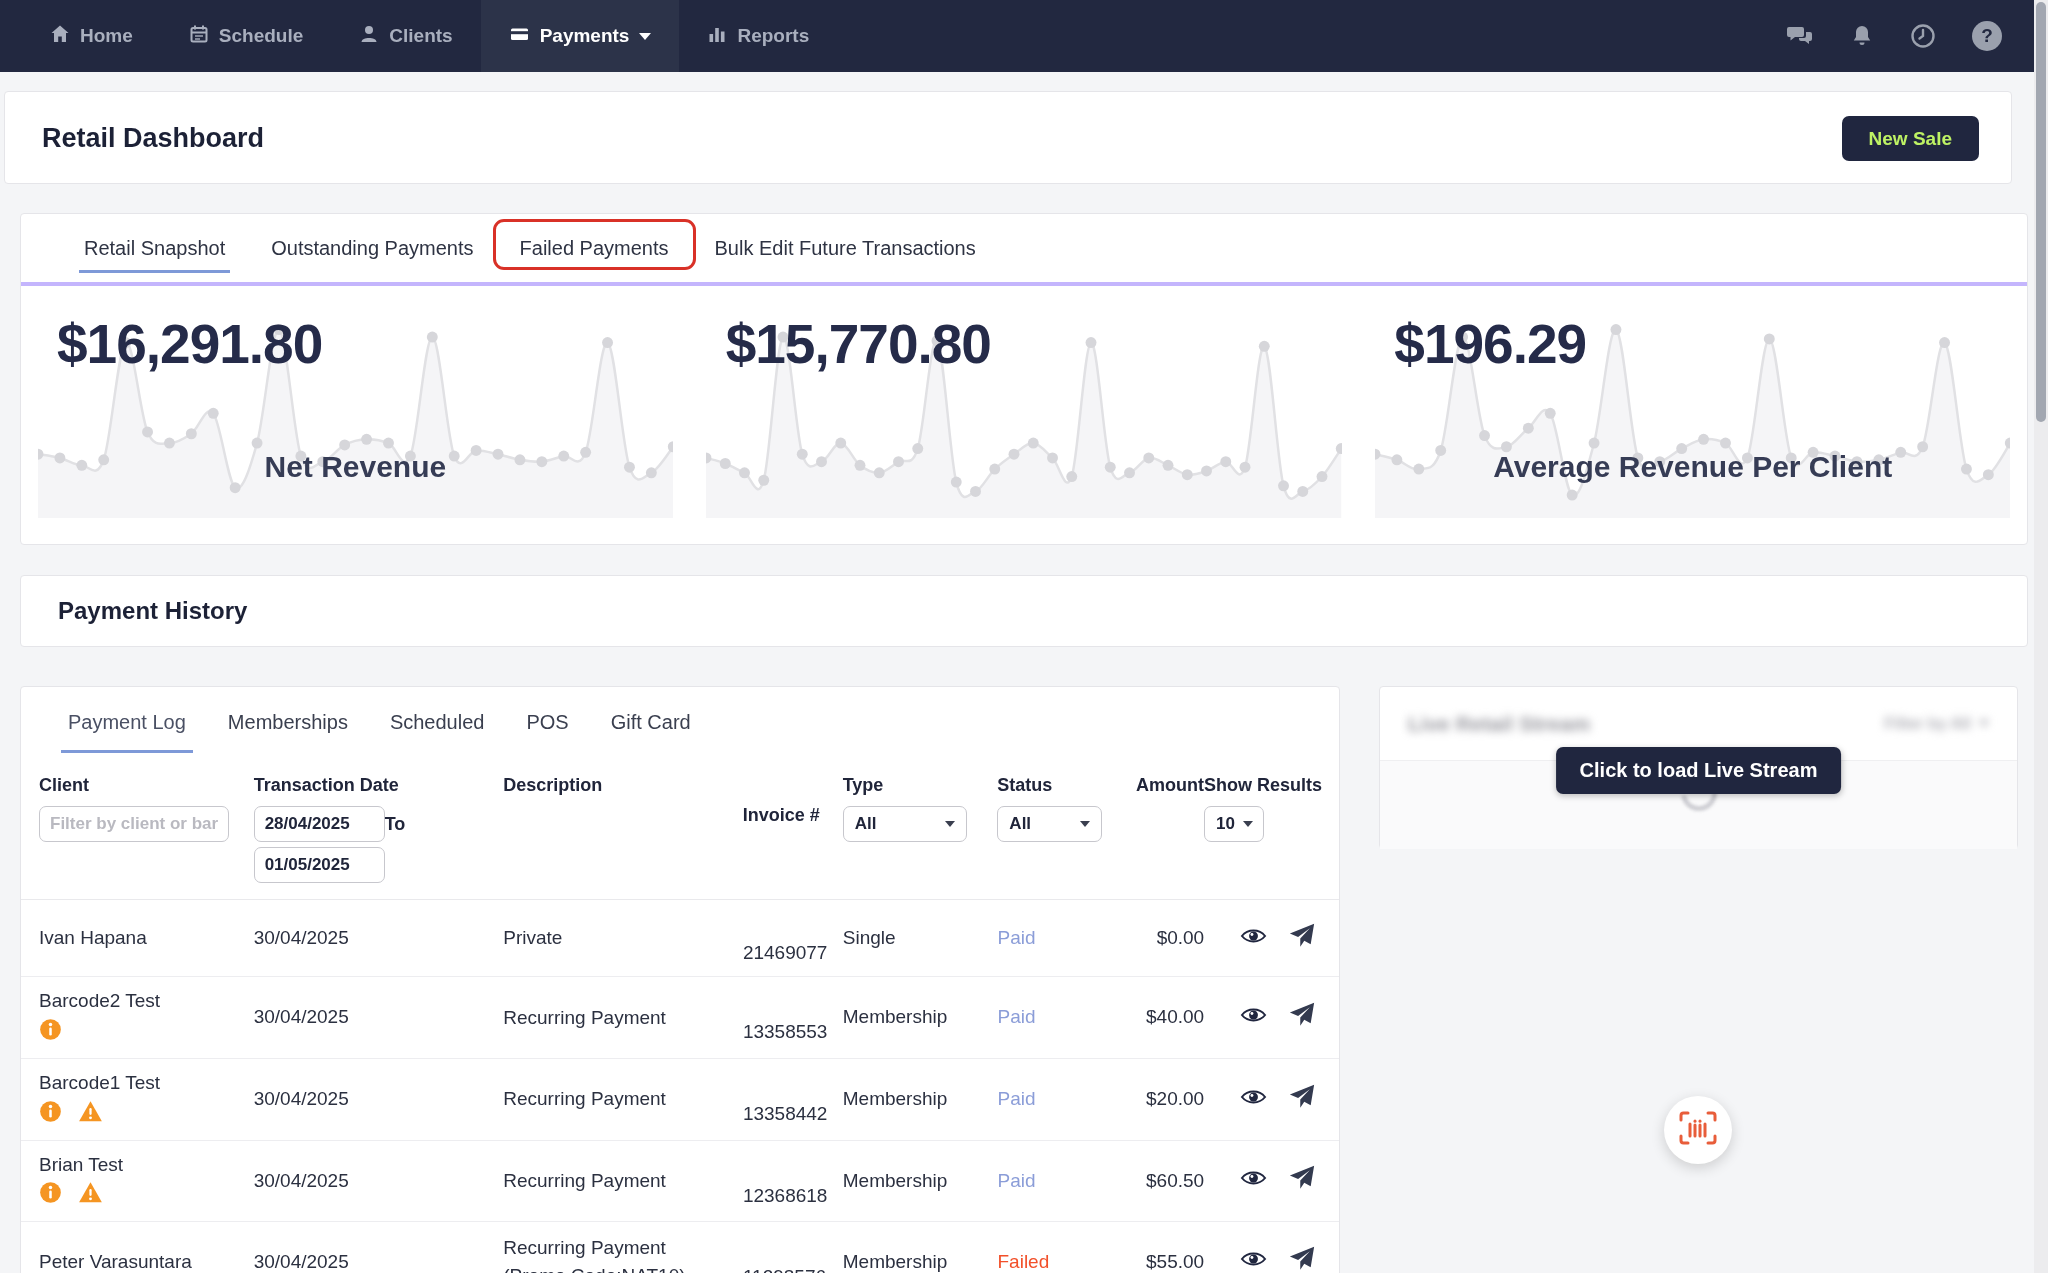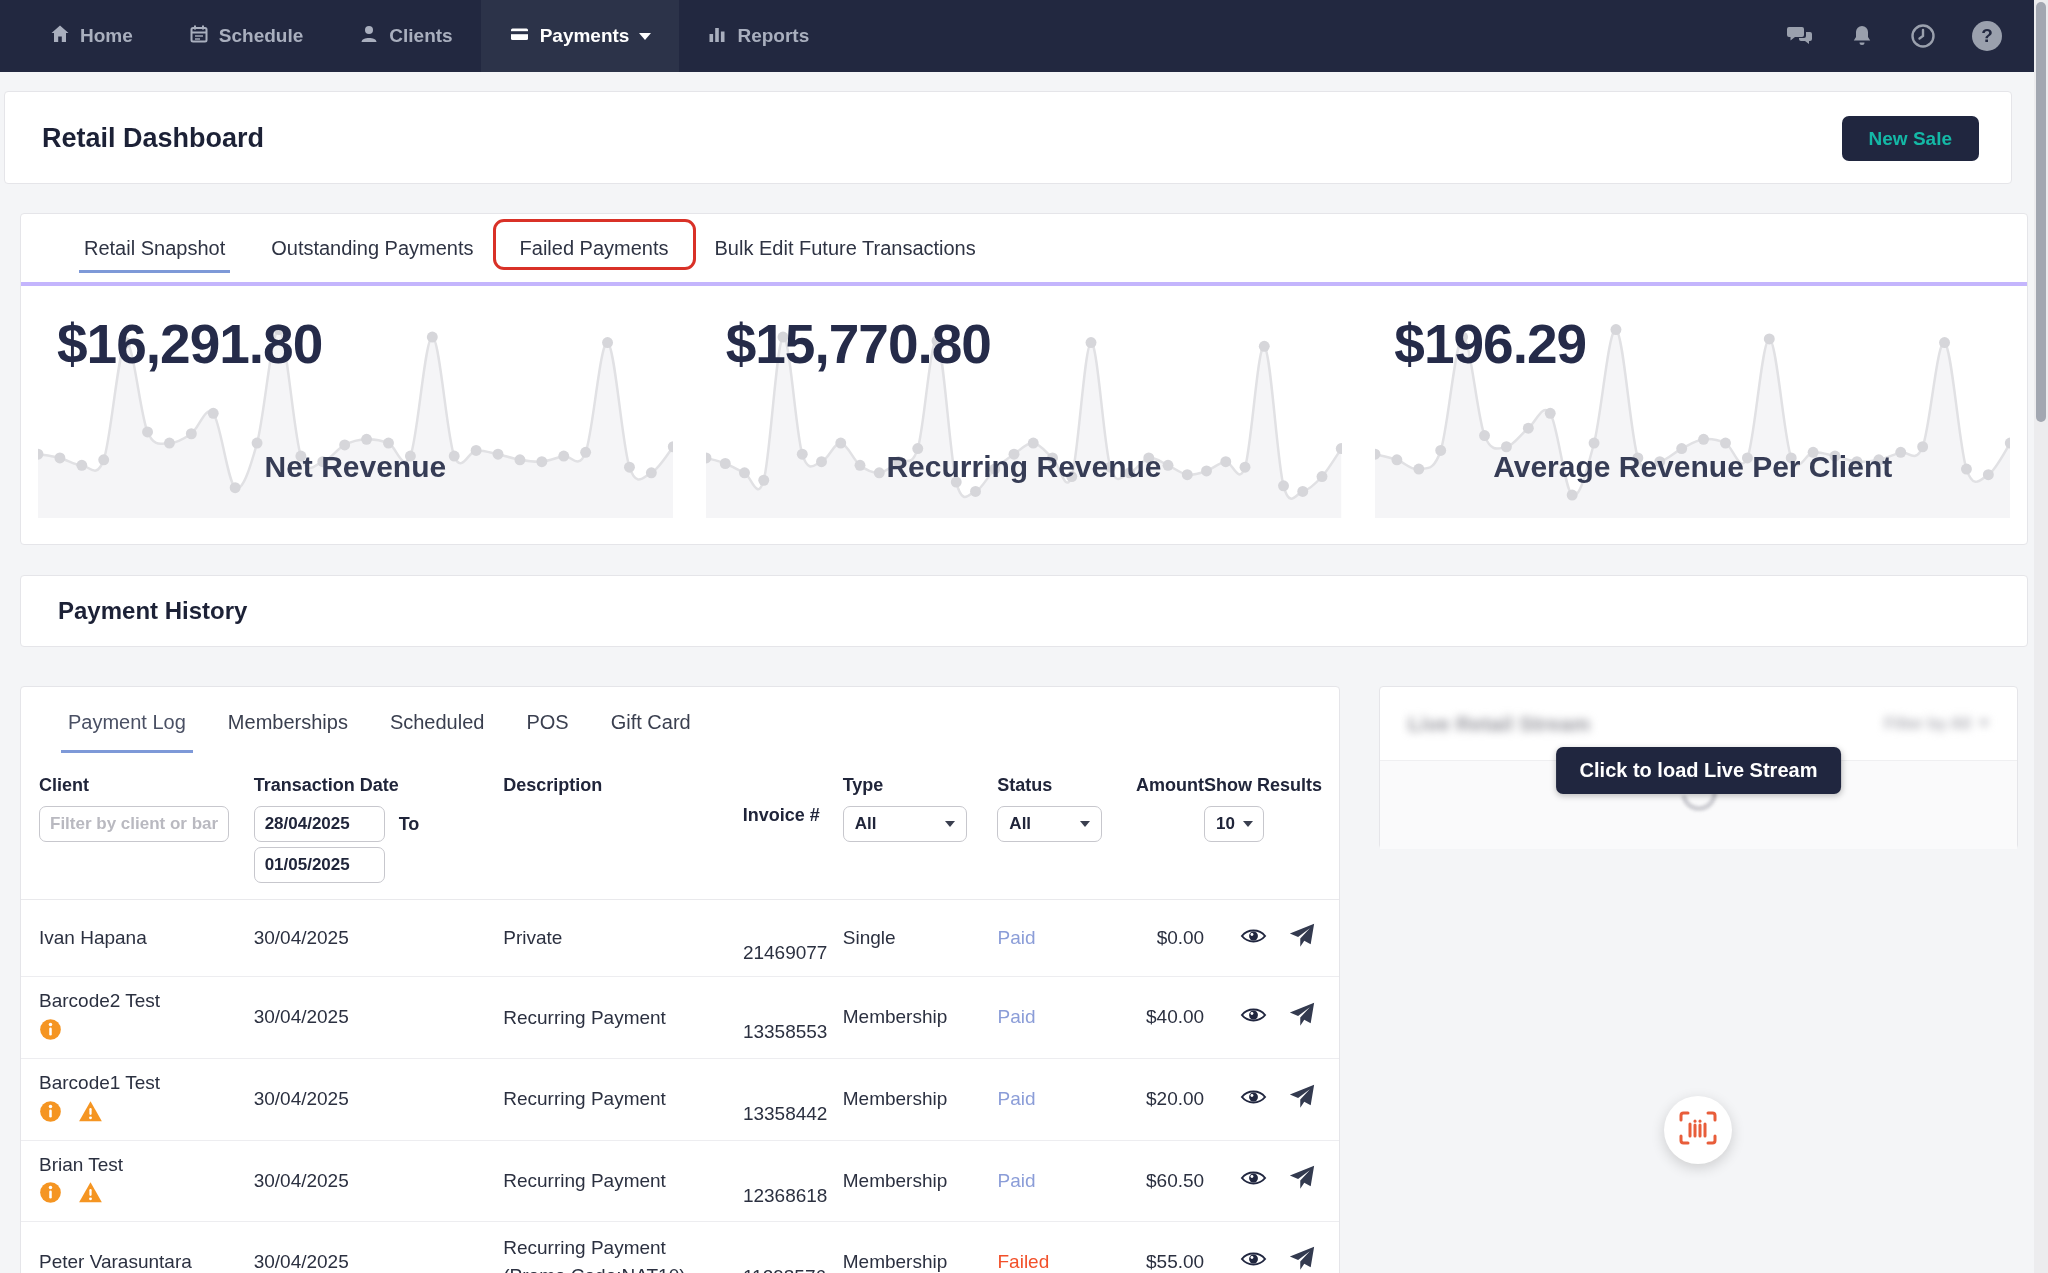--- a/index.html
+++ b/index.html
@@ -21,21 +21,21 @@
   .account { display:flex; align-items:center; gap:13px; cursor:pointer; }
   .avatar { width:47px; height:47px; border-radius:50%; background:#f05252; color:#fff; font-size:18px; font-weight:700; display:flex; align-items:center; justify-content:center; }
   .account-name { color:#b6bbc7; font-size:19px; font-weight:600; }
   .help-circle { width:30px; height:30px; border-radius:50%; background:#9aa0ad; color:#222840; font-weight:800; font-size:19px; display:flex; align-items:center; justify-content:center; cursor:pointer; }
   .caret { width:0; height:0; border-left:6px solid transparent; border-right:6px solid transparent; border-top:7px solid #b6bbc7; display:inline-block; }
   
   .card { position:absolute; background:#fff; border:1px solid #e5e5e9; border-radius:4px; }
   
   #dash-card { left:4px; top:91px; width:2008px; height:93px; }
   #dash-title { position:absolute; left:37px; top:50%; transform:translateY(-50%); font-size:27px; font-weight:800; color:#1c2136; }
-  #new-sale { position:absolute; right:32px; top:24px; height:45px; padding:0 27px; background:#20263f; color:#14b8a6; border:none; border-radius:7px; font-size:19px; font-weight:700; font-family:inherit; cursor:pointer; }
+  #new-sale { position:absolute; right:32px; top:24px; height:45px; padding:0 27px; background:#20263f; color:#bef264; border:none; border-radius:7px; font-size:19px; font-weight:700; font-family:inherit; cursor:pointer; }
   
   #snapshot-card { left:20px; top:213px; width:2008px; height:332px; }
   .dtabs { height:72px; border-bottom:4px solid #c4b5fd; display:flex; align-items:center; padding-left:40px; }
   .dtab { position:relative; height:100%; display:flex; align-items:center; padding:0 23px; font-size:20px; color:#2e3343; cursor:pointer; white-space:nowrap; }
   .dtab.active::after { content:""; position:absolute; left:18px; right:18px; bottom:9px; height:3px; background:#7e99d8; }
   .dtab.highlight::before { content:""; position:absolute; left:-4px; right:-4px; top:5px; bottom:12px; border:3px solid #d93127; border-radius:11px; }
   .metrics { display:flex; height:258px; }
   .metric { flex:1; position:relative; overflow:hidden; }
   .spark-wrap { position:absolute; left:2.5%; right:2.5%; top:28px; height:204px; }
   .spark-wrap svg { width:100%; height:100%; }
@@ -51,21 +51,21 @@
   .ltab.active { color:#4a5064; }
   .ltab.active::after { content:""; position:absolute; left:14px; right:14px; bottom:4px; height:3px; background:#7e99d8; }
   .thead { display:flex; padding:18px 18px 16px 18px; border-bottom:1px solid #e9e9ec; }
   .thead .hlabel { font-size:18px; font-weight:700; color:#20253a; white-space:nowrap; margin-bottom:10px; display:block; }
   .col-client { width:215px; } .col-date { width:250px; } .col-desc { width:240px; }
   .col-inv { width:100px;margin-top:30px; } .col-type { width:155px; } .col-status { width:112px; }
   .col-amount { width:95px; text-align:right; } .col-actions { width:117px; }
   .tinput { height:36px; border:1px solid #c7c7cd; border-radius:7px; font-family:inherit; font-size:17px; font-weight:700; color:#20253a; padding:0 10px; background:#fff; }
   .tinput::placeholder { color:#b9b9c0; font-weight:700; }
   #client-filter { width:190px; }
-  .date-row { display:flex; align-items:center; gap:14px; }
+  .date-row { display:flex; align-items:center; }
   .date-input { width:131px; }
   .to-label { font-size:18px; font-weight:800; color:#20253a; }
   .date-stack { display:flex; flex-direction:column; gap:5px; }
   .sel { display:flex; align-items:center; justify-content:space-between; border:1px solid #c7c7cd; border-radius:7px; height:36px; padding:0 11px; font-weight:700; font-size:17px; color:#20253a; background:#fff; cursor:pointer; }
   .sel-type { width:124px; } .sel-status { width:105px; } .sel-results { width:60px; }
   .sel .sel-caret { width:0; height:0; border-left:5px solid transparent; border-right:5px solid transparent; border-top:6px solid #3a3f4f; margin-left:8px; }
   
   .trow { display:flex; align-items:center; border-bottom:1px solid #ededf0; padding:12px 18px; font-size:19px; color:#2b3040; min-height:48px; }
   .cname { line-height:1.25; }
   .cflags { display:flex; gap:16px; margin-top:5px; }
@@ -243,21 +243,20 @@
             <circle cx="504.24242424242425" cy="156.94" r="5.5" fill="#d6d6da"></circle>
             <circle cx="523.6363636363636" cy="147.64" r="5.5" fill="#d6d6da"></circle>
             <circle cx="543.030303030303" cy="153.22" r="5.5" fill="#d6d6da"></circle>
             <circle cx="562.4242424242425" cy="32.31999999999999" r="5.5" fill="#d6d6da"></circle>
             <circle cx="581.8181818181819" cy="171.82" r="5.5" fill="#d6d6da"></circle>
             <circle cx="601.2121212121212" cy="177.4" r="5.5" fill="#d6d6da"></circle>
             <circle cx="620.6060606060606" cy="162.52" r="5.5" fill="#d6d6da"></circle>
             <circle cx="640" cy="134.62" r="5.5" fill="#d6d6da"></circle>
           </svg></div>
       <div class="metric-val">$15,770.80</div>
-      <div class="metric-lbl">Recurring Revenue</div>
     </div>
     <div class="metric">
       <div class="spark-wrap"><svg class="spark" viewBox="0 0 640 204" preserveAspectRatio="none">
             <path d="M0,140.2C3.6781609195402303,141.13 14.71264367816092,143.3 22.06896551724138,145.78C29.425287356321842,148.26 36.781609195402304,156.63 44.13793103448276,155.07999999999998C51.49425287356322,153.52999999999997 58.850574712643684,158.48999999999998 66.20689655172414,136.48C73.56321839080461,114.46999999999998 80.91954022988506,25.499999999999982 88.27586206896552,23.019999999999982C95.63218390804599,20.53999999999998 102.98850574712644,103.30999999999999 110.3448275862069,121.6C117.70114942528737,139.89 125.05747126436782,134 132.41379310344828,132.76C139.77011494252875,131.51999999999998 147.1264367816092,119.74 154.48275862068965,114.16C161.83908045977012,108.58 169.19540229885058,88.12 176.55172413793105,99.28C183.9080459770115,110.44 191.26436781609198,176.16 198.62068965517244,181.12C205.9770114942529,186.08 213.33333333333334,156.63000000000002 220.6896551724138,129.04000000000002C228.04597701149427,101.45000000000002 235.4022988505747,13.100000000000017 242.75862068965517,15.580000000000013C250.11494252873564,18.060000000000006 257.4712643678161,121.91 264.82758620689657,143.92C272.18390804597703,165.92999999999998 279.5402298850575,149.19 286.89655172413796,147.64C294.25287356321843,146.08999999999997 301.60919540229884,138.34 308.9655172413793,134.62C316.32183908045977,130.9 323.67816091954023,126.24999999999999 331.0344827586207,125.32C338.39080459770116,124.39 345.7471264367816,125.94000000000003 353.1034482758621,129.04000000000002C360.45977011494256,132.14000000000001 367.816091954023,161.28 375.1724137931035,143.92C382.52873563218395,126.55999999999999 389.8850574712644,24.879999999999995 397.2413793103449,24.879999999999995C404.59770114942535,24.879999999999995 411.95402298850576,125.00999999999999 419.3103448275862,143.92C426.6666666666667,162.82999999999998 434.02298850574715,138.65 441.3793103448276,138.34C448.7356321839081,138.03 456.09195402298855,140.51 463.448275862069,142.06C470.8045977011495,143.61 478.1609195402299,147.01999999999998 485.51724137931035,147.64C492.8735632183908,148.26 500.2298850574713,147.32999999999998 507.58620689655174,145.78C514.9425287356322,144.23000000000002 522.2988505747127,140.51 529.6551724137931,138.34C537.0114942528736,136.17000000000002 544.3678160919541,151.04999999999998 551.7241379310345,132.76C559.080459770115,114.46999999999998 566.4367816091955,24.879999999999995 573.7931034482759,28.599999999999994C581.1494252873564,32.31999999999999 588.5057471264369,133.07 595.8620689655173,155.07999999999998C603.2183908045978,177.08999999999997 610.5747126436781,165 617.9310344827586,160.66C625.2873563218391,156.32 636.3218390804598,134.31 640,129.04000000000002 L640,204 L0,204 Z" fill="#f5f5f7"></path>
             <path d="M0,140.2C3.6781609195402303,141.13 14.71264367816092,143.3 22.06896551724138,145.78C29.425287356321842,148.26 36.781609195402304,156.63 44.13793103448276,155.07999999999998C51.49425287356322,153.52999999999997 58.850574712643684,158.48999999999998 66.20689655172414,136.48C73.56321839080461,114.46999999999998 80.91954022988506,25.499999999999982 88.27586206896552,23.019999999999982C95.63218390804599,20.53999999999998 102.98850574712644,103.30999999999999 110.3448275862069,121.6C117.70114942528737,139.89 125.05747126436782,134 132.41379310344828,132.76C139.77011494252875,131.51999999999998 147.1264367816092,119.74 154.48275862068965,114.16C161.83908045977012,108.58 169.19540229885058,88.12 176.55172413793105,99.28C183.9080459770115,110.44 191.26436781609198,176.16 198.62068965517244,181.12C205.9770114942529,186.08 213.33333333333334,156.63000000000002 220.6896551724138,129.04000000000002C228.04597701149427,101.45000000000002 235.4022988505747,13.100000000000017 242.75862068965517,15.580000000000013C250.11494252873564,18.060000000000006 257.4712643678161,121.91 264.82758620689657,143.92C272.18390804597703,165.92999999999998 279.5402298850575,149.19 286.89655172413796,147.64C294.25287356321843,146.08999999999997 301.60919540229884,138.34 308.9655172413793,134.62C316.32183908045977,130.9 323.67816091954023,126.24999999999999 331.0344827586207,125.32C338.39080459770116,124.39 345.7471264367816,125.94000000000003 353.1034482758621,129.04000000000002C360.45977011494256,132.14000000000001 367.816091954023,161.28 375.1724137931035,143.92C382.52873563218395,126.55999999999999 389.8850574712644,24.879999999999995 397.2413793103449,24.879999999999995C404.59770114942535,24.879999999999995 411.95402298850576,125.00999999999999 419.3103448275862,143.92C426.6666666666667,162.82999999999998 434.02298850574715,138.65 441.3793103448276,138.34C448.7356321839081,138.03 456.09195402298855,140.51 463.448275862069,142.06C470.8045977011495,143.61 478.1609195402299,147.01999999999998 485.51724137931035,147.64C492.8735632183908,148.26 500.2298850574713,147.32999999999998 507.58620689655174,145.78C514.9425287356322,144.23000000000002 522.2988505747127,140.51 529.6551724137931,138.34C537.0114942528736,136.17000000000002 544.3678160919541,151.04999999999998 551.7241379310345,132.76C559.080459770115,114.46999999999998 566.4367816091955,24.879999999999995 573.7931034482759,28.599999999999994C581.1494252873564,32.31999999999999 588.5057471264369,133.07 595.8620689655173,155.07999999999998C603.2183908045978,177.08999999999997 610.5747126436781,165 617.9310344827586,160.66C625.2873563218391,156.32 636.3218390804598,134.31 640,129.04000000000002" fill="none" stroke="#e1e1e4" stroke-width="2.5"></path>
             <circle cx="0" cy="140.2" r="5.5" fill="#d6d6da"></circle>
             <circle cx="22.06896551724138" cy="145.78" r="5.5" fill="#d6d6da"></circle>
             <circle cx="44.13793103448276" cy="155.07999999999998" r="5.5" fill="#d6d6da"></circle>
             <circle cx="66.20689655172414" cy="136.48" r="5.5" fill="#d6d6da"></circle>
             <circle cx="88.27586206896552" cy="23.019999999999982" r="5.5" fill="#d6d6da"></circle>

